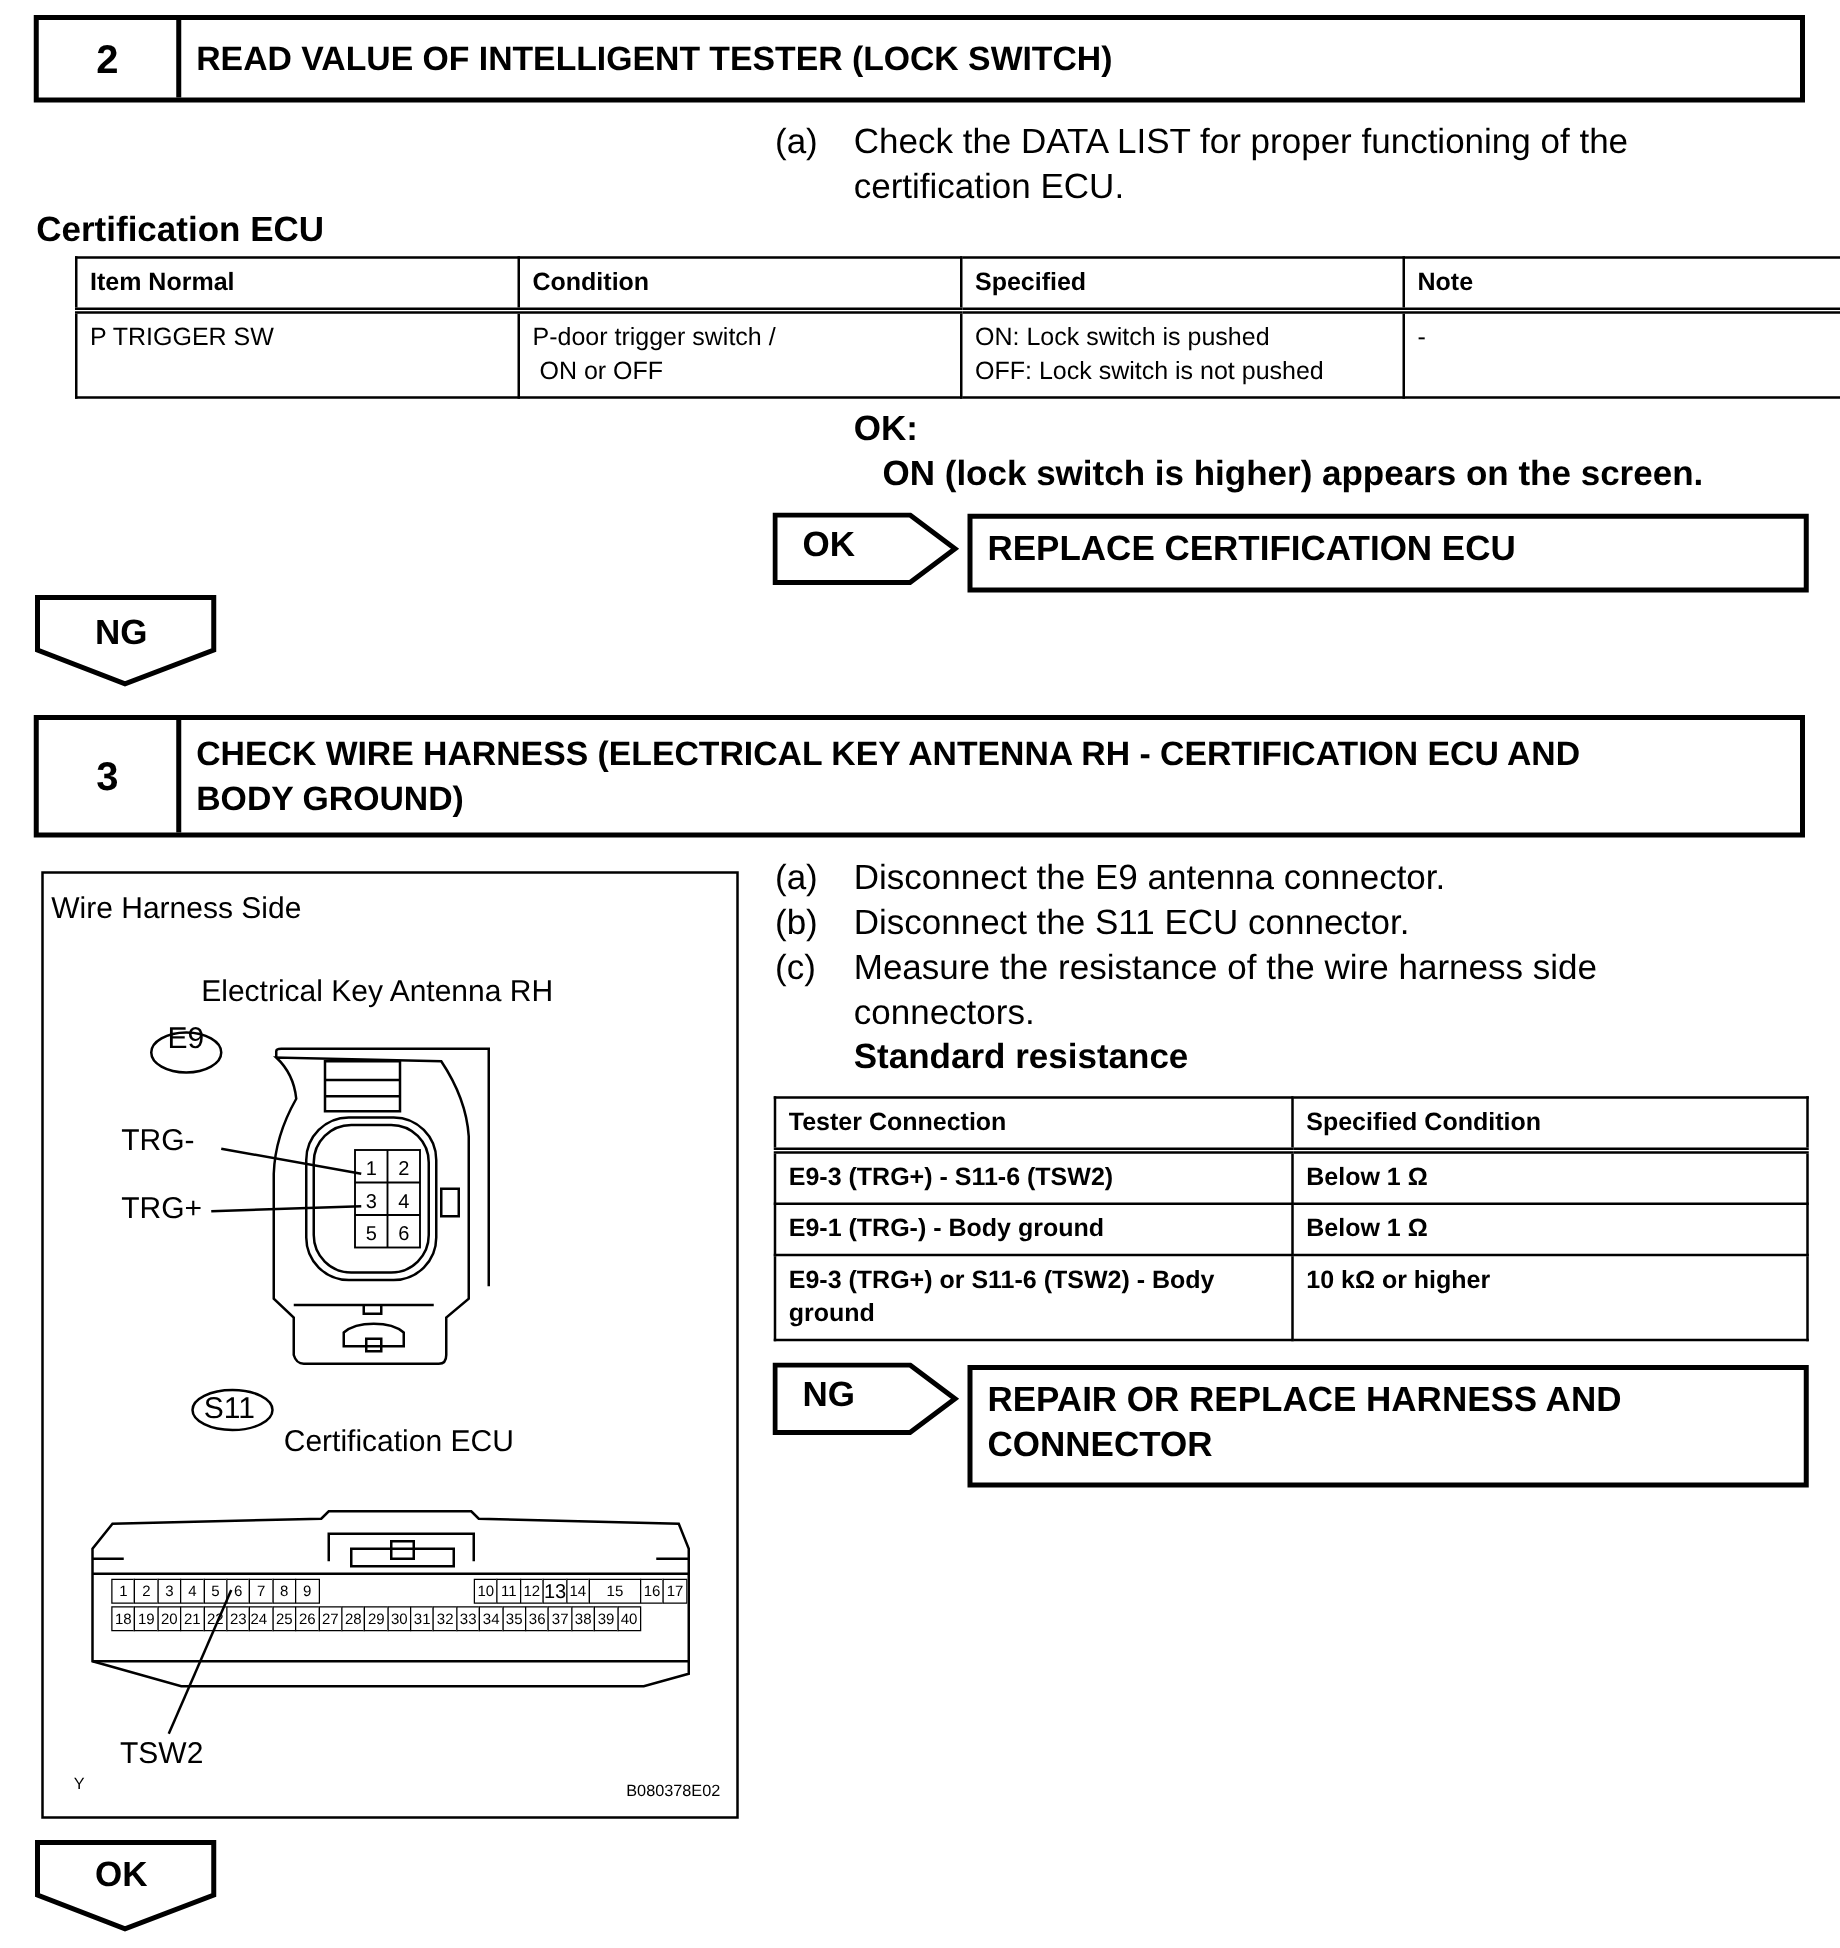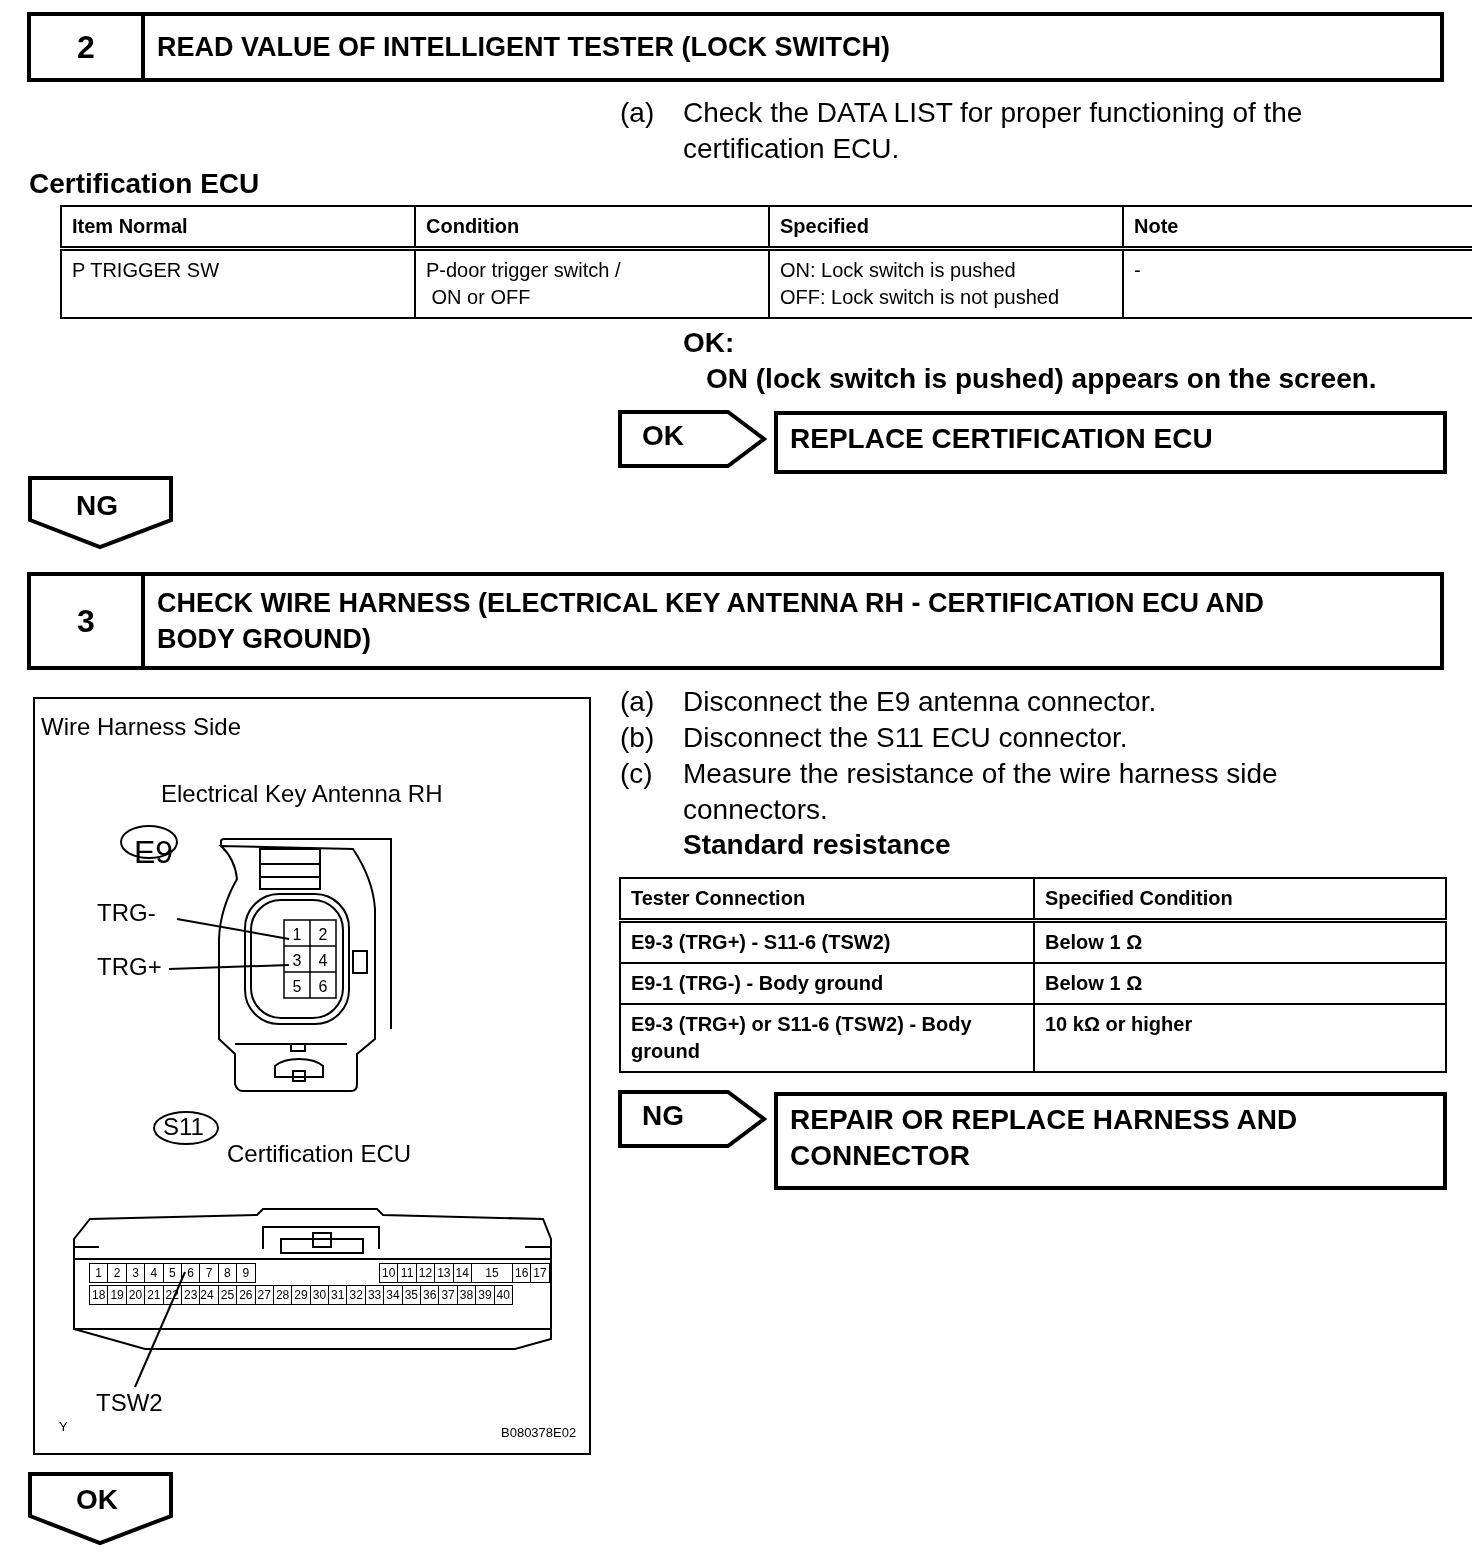--- a/index.html
+++ b/index.html
@@ -60,21 +60,21 @@
     <td>
       <div>ON: Lock switch is pushed</div>
       <div>OFF: Lock switch is not pushed</div>
     </td>
     <td>-</td>
   </tr>
 </tbody>
   </table>
 
 <div class="abs bold" style="left:683px;top:327px;font-size:28px;">OK:</div>
-<div class="abs bold" style="left:706px;top:363px;font-size:28px;white-space:nowrap;">ON (lock switch is pushed) appears on the screen.</div>
+<div class="abs bold" style="left:706px;top:363px;font-size:28px;white-space:nowrap;">ON (lock switch is higher) appears on the screen.</div>
 
 <div class="abs" style="left:618px;top:410px;width:150px;height:58px;">
   <svg width="150" height="58">
     <polygon points="2,2 110,2 146,29 110,56 2,56" fill="#fff" stroke="#000" stroke-width="4"></polygon>
   </svg>
   <span class="abs bold" style="left:24px;top:10px;font-size:28px;">OK</span>
 </div>
 <div class="result-box" style="left:774px;top:411px;width:673px;height:63px;">
   <span>REPLACE CERTIFICATION ECU</span>
 </div>
@@ -190,42 +190,42 @@
       <path d="M228,550 L228,528 L344,528 L344,550"></path>
       <rect x="246" y="540" width="82" height="14"></rect>
       <rect x="278" y="534" width="18" height="14"></rect>
       <line x1="39" y1="560" x2="516" y2="560"></line>
       <line x1="39" y1="630" x2="516" y2="630"></line>
     </g>
   </svg>
 
   <div class="abs" style="left:6px;top:14px;font-size:24px;">Wire Harness Side</div>
   <div class="abs" style="left:126px;top:81px;font-size:24px;white-space:nowrap;">Electrical Key Antenna RH</div>
-  <div class="abs" style="left:99px;top:135px;font-size:32px;">E9</div>
+  <div class="abs" style="left:99px;top:118px;font-size:24px;">E9</div>
   <div class="abs" style="left:62px;top:200px;font-size:24px;">TRG-</div>
   <div class="abs" style="left:62px;top:254px;font-size:24px;">TRG+</div>
   <div class="abs" style="left:128px;top:414px;font-size:24px;">S11</div>
   <div class="abs" style="left:192px;top:441px;font-size:24px;white-space:nowrap;">Certification ECU</div>
 
   <div class="abs" style="left:55px;top:564px;display:flex;" id="pinsTL">
       <span style="display: inline-block; width: 19.4px; height: 20px; border: 1px solid rgb(0, 0, 0); margin-left: -1px; box-sizing: border-box; font-size: 12px; line-height: 19px; text-align: center; background: rgb(255, 255, 255);">1</span>
       <span style="display: inline-block; width: 19.4px; height: 20px; border: 1px solid rgb(0, 0, 0); margin-left: -1px; box-sizing: border-box; font-size: 12px; line-height: 19px; text-align: center; background: rgb(255, 255, 255);">2</span>
       <span style="display: inline-block; width: 19.4px; height: 20px; border: 1px solid rgb(0, 0, 0); margin-left: -1px; box-sizing: border-box; font-size: 12px; line-height: 19px; text-align: center; background: rgb(255, 255, 255);">3</span>
       <span style="display: inline-block; width: 19.4px; height: 20px; border: 1px solid rgb(0, 0, 0); margin-left: -1px; box-sizing: border-box; font-size: 12px; line-height: 19px; text-align: center; background: rgb(255, 255, 255);">4</span>
       <span style="display: inline-block; width: 19.4px; height: 20px; border: 1px solid rgb(0, 0, 0); margin-left: -1px; box-sizing: border-box; font-size: 12px; line-height: 19px; text-align: center; background: rgb(255, 255, 255);">5</span>
       <span style="display: inline-block; width: 19.4px; height: 20px; border: 1px solid rgb(0, 0, 0); margin-left: -1px; box-sizing: border-box; font-size: 12px; line-height: 19px; text-align: center; background: rgb(255, 255, 255);">6</span>
       <span style="display: inline-block; width: 19.4px; height: 20px; border: 1px solid rgb(0, 0, 0); margin-left: -1px; box-sizing: border-box; font-size: 12px; line-height: 19px; text-align: center; background: rgb(255, 255, 255);">7</span>
       <span style="display: inline-block; width: 19.4px; height: 20px; border: 1px solid rgb(0, 0, 0); margin-left: -1px; box-sizing: border-box; font-size: 12px; line-height: 19px; text-align: center; background: rgb(255, 255, 255);">8</span>
       <span style="display: inline-block; width: 19.4px; height: 20px; border: 1px solid rgb(0, 0, 0); margin-left: -1px; box-sizing: border-box; font-size: 12px; line-height: 19px; text-align: center; background: rgb(255, 255, 255);">9</span>
     </div>
   <div class="abs" style="left:345px;top:564px;display:flex;" id="pinsTR">
       <span style="display: inline-block; width: 19.4px; height: 20px; border: 1px solid rgb(0, 0, 0); margin-left: -1px; box-sizing: border-box; font-size: 12px; line-height: 19px; text-align: center; background: rgb(255, 255, 255);">10</span>
       <span style="display: inline-block; width: 19.4px; height: 20px; border: 1px solid rgb(0, 0, 0); margin-left: -1px; box-sizing: border-box; font-size: 12px; line-height: 19px; text-align: center; background: rgb(255, 255, 255);">11</span>
       <span style="display: inline-block; width: 19.4px; height: 20px; border: 1px solid rgb(0, 0, 0); margin-left: -1px; box-sizing: border-box; font-size: 12px; line-height: 19px; text-align: center; background: rgb(255, 255, 255);">12</span>
-      <span style="display: inline-block; width: 19.4px; height: 20px; border: 1px solid rgb(0, 0, 0); margin-left: -1px; box-sizing: border-box; font-size: 12px; line-height: 19px; text-align: center; background: rgb(255, 255, 255);">13</span>
+      <span style="display: inline-block; width: 19.4px; height: 20px; border: 1px solid rgb(0, 0, 0); margin-left: -1px; box-sizing: border-box; font-size: 16px; line-height: 19px; text-align: center; background: rgb(255, 255, 255);">13</span>
       <span style="display: inline-block; width: 19.4px; height: 20px; border: 1px solid rgb(0, 0, 0); margin-left: -1px; box-sizing: border-box; font-size: 12px; line-height: 19px; text-align: center; background: rgb(255, 255, 255);">14</span>
       <span style="display: inline-block; width: 42px; height: 20px; border: 1px solid rgb(0, 0, 0); margin-left: -1px; box-sizing: border-box; font-size: 12px; line-height: 19px; text-align: center; background: rgb(255, 255, 255);">15</span>
       <span style="display: inline-block; width: 19.4px; height: 20px; border: 1px solid rgb(0, 0, 0); margin-left: -1px; box-sizing: border-box; font-size: 12px; line-height: 19px; text-align: center; background: rgb(255, 255, 255);">16</span>
       <span style="display: inline-block; width: 19.4px; height: 20px; border: 1px solid rgb(0, 0, 0); margin-left: -1px; box-sizing: border-box; font-size: 12px; line-height: 19px; text-align: center; background: rgb(255, 255, 255);">17</span>
     </div>
   <div class="abs" style="left:55px;top:586px;display:flex;" id="pinsB">
       <span style="display: inline-block; width: 19.4px; height: 20px; border: 1px solid rgb(0, 0, 0); margin-left: -1px; box-sizing: border-box; font-size: 12px; line-height: 19px; text-align: center; background: rgb(255, 255, 255);">18</span>
       <span style="display: inline-block; width: 19.4px; height: 20px; border: 1px solid rgb(0, 0, 0); margin-left: -1px; box-sizing: border-box; font-size: 12px; line-height: 19px; text-align: center; background: rgb(255, 255, 255);">19</span>
       <span style="display: inline-block; width: 19.4px; height: 20px; border: 1px solid rgb(0, 0, 0); margin-left: -1px; box-sizing: border-box; font-size: 12px; line-height: 19px; text-align: center; background: rgb(255, 255, 255);">20</span>
       <span style="display: inline-block; width: 19.4px; height: 20px; border: 1px solid rgb(0, 0, 0); margin-left: -1px; box-sizing: border-box; font-size: 12px; line-height: 19px; text-align: center; background: rgb(255, 255, 255);">21</span>

